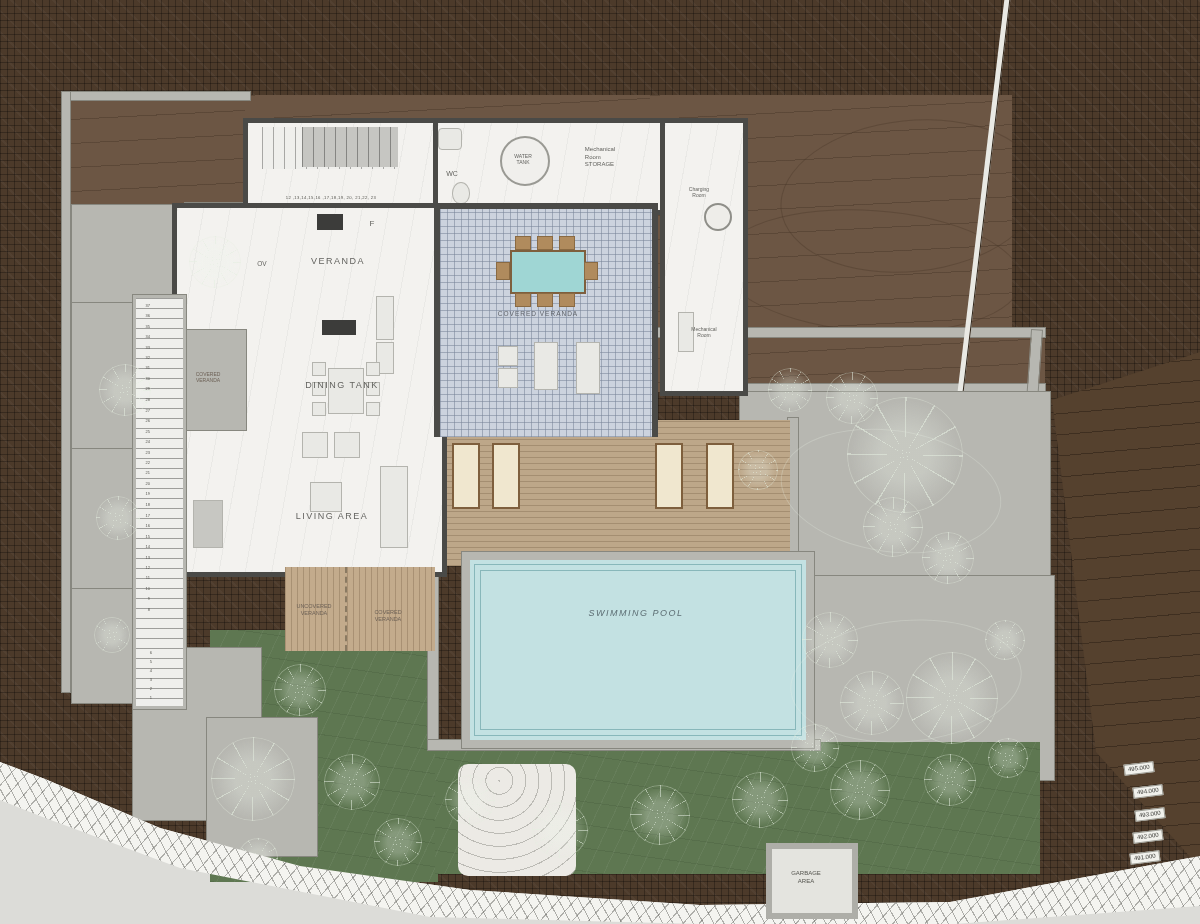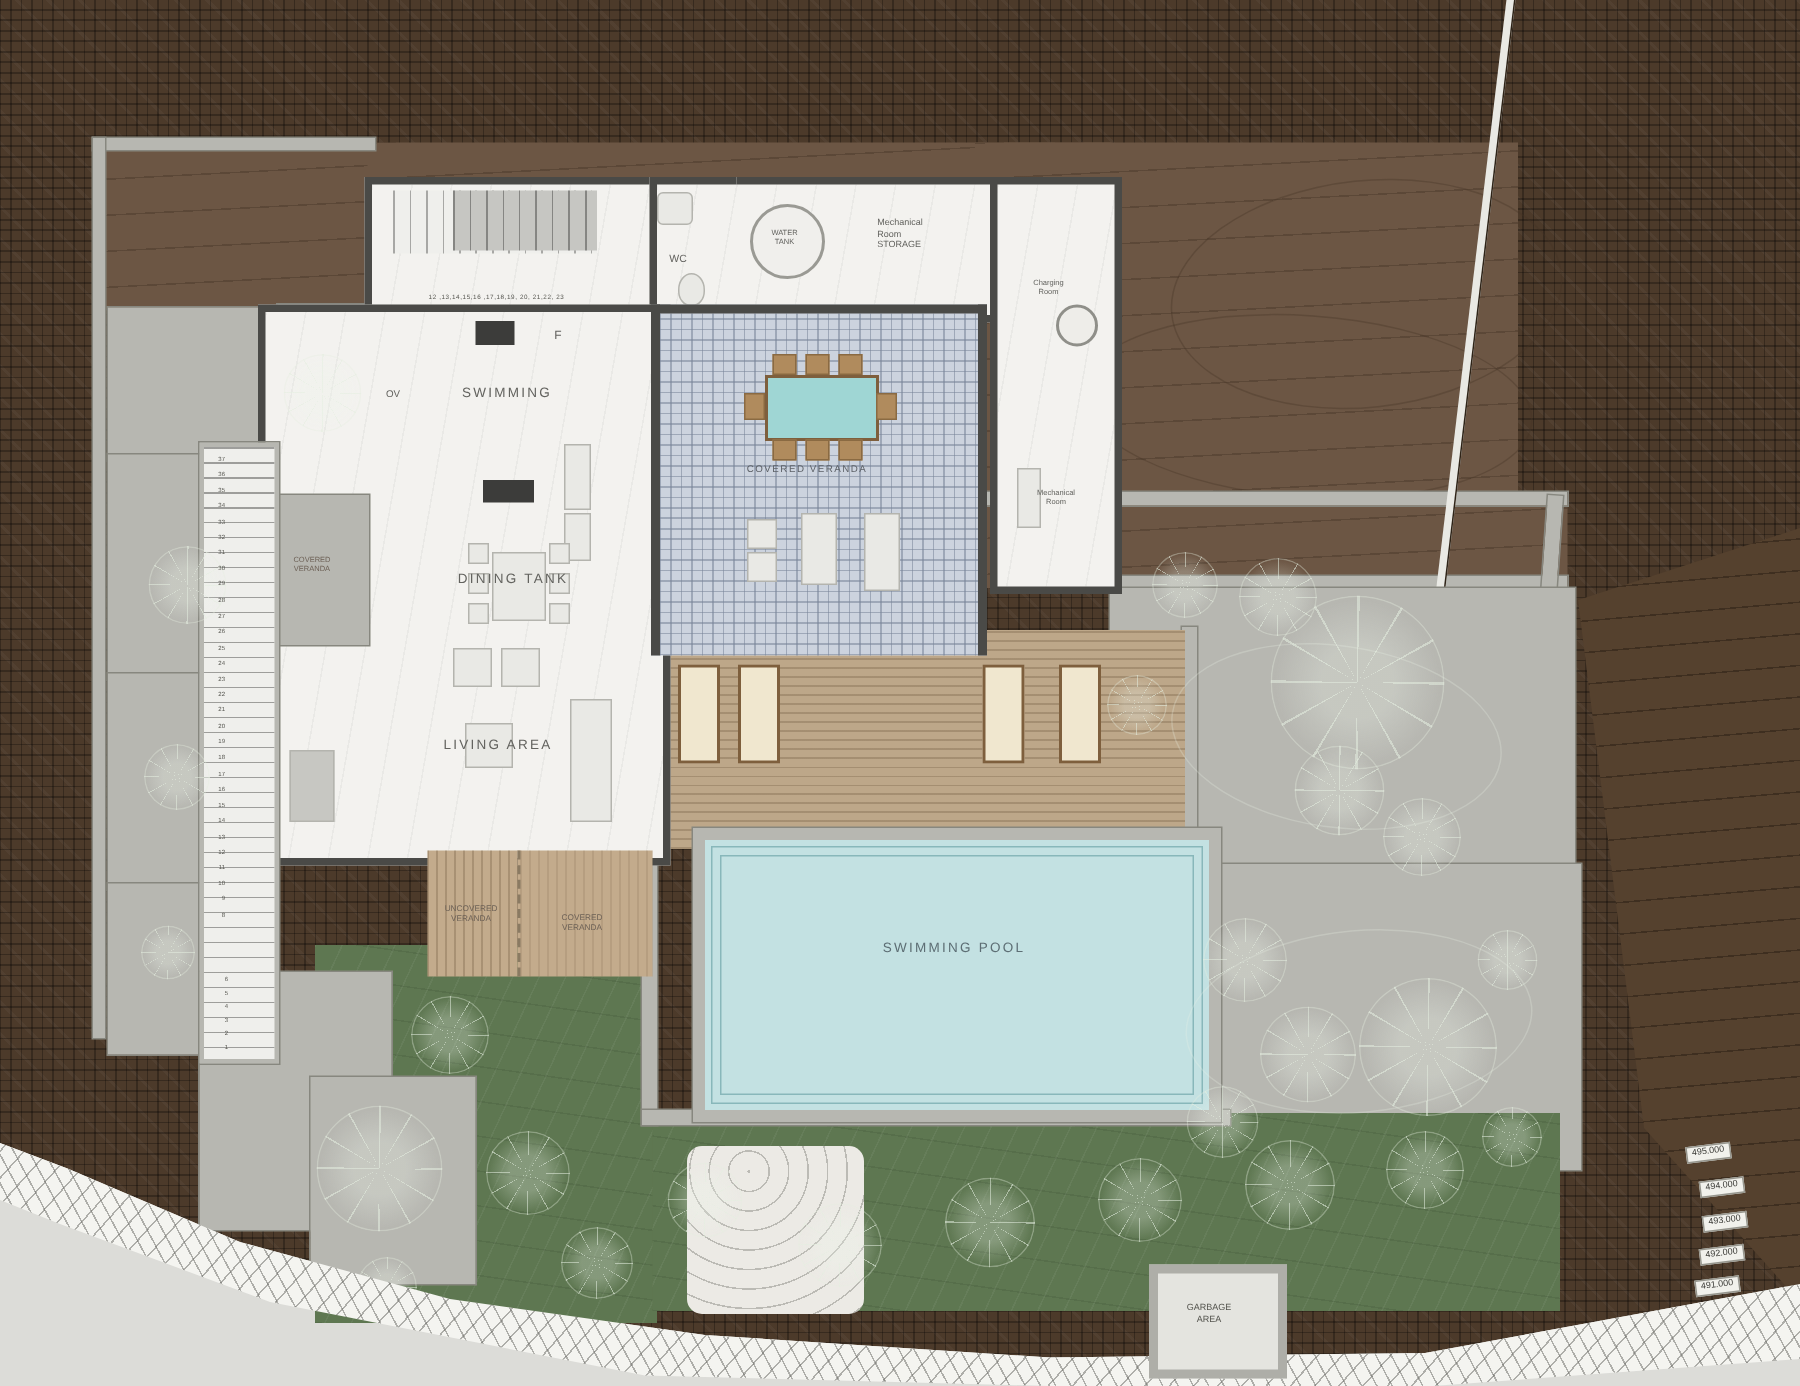--- a/index.html
+++ b/index.html
@@ -185,43 +185,43 @@
   <div class="tree" style="left:96px;top:496px;width:44px;height:44px;"></div>
   <div class="tree" style="left:94px;top:617px;width:36px;height:36px;"></div>
   <div class="gcurve" style="left:780px;top:430px;width:220px;height:120px;transform:rotate(8deg);"></div>
   <div class="gcurve" style="left:790px;top:620px;width:230px;height:120px;transform:rotate(-5deg);"></div>
 
   <div class="abs stone" style="left:0;top:0;width:1200px;height:924px;
        clip-path:polygon(0 762px,45px 779px,160px 828px,300px 866px,470px 890px,700px 905px,950px 902px,1200px 856px,1200px 906px,955px 924px,700px 924px,430px 917px,180px 868px,40px 816px,0 800px);"></div>
 
   <div class="abs" style="left:766px;top:843px;width:80px;height:64px;background:#e4e4df;border:6px solid #aeaea8;"></div>
 
-  <div class="lbl" style="left:338px;top:262px;font-size:9px;letter-spacing:1.5px;">SWIMMING</div>
+  <div class="lbl" style="left:338px;top:262px;font-size:9px;letter-spacing:1.5px;">VERANDA</div>
   <div class="lbl" style="left:342px;top:386px;font-size:9px;letter-spacing:1.5px;">DINING TANK</div>
-  <div class="lbl" style="left:332px;top:497px;font-size:9px;letter-spacing:1.5px;">LIVING AREA</div>
+  <div class="lbl" style="left:332px;top:517px;font-size:9px;letter-spacing:1.5px;">LIVING AREA</div>
   <div class="lbl" style="left:452px;top:174px;font-size:7px;">WC</div>
   <div class="lbl" style="left:523px;top:159px;font-size:5px;">WATER
 TANK</div>
   <div class="lbl" style="left:600px;top:157px;font-size:6px;text-align:left;transform:translate(-50%,-50%);">Mechanical
 Room
 STORAGE</div>
   <div class="lbl" style="left:699px;top:192px;font-size:5px;">Charging
 Room</div>
   <div class="lbl" style="left:704px;top:332px;font-size:5px;">Mechanical
 Room</div>
   <div class="lbl" style="left:262px;top:264px;font-size:6.5px;">OV</div>
   <div class="lbl" style="left:372px;top:224px;font-size:8px;">F</div>
   <div class="lbl" style="left:538px;top:314px;font-size:6.5px;letter-spacing:1px;color:#5e6268;">COVERED VERANDA</div>
   <div class="lbl" style="left:208px;top:377px;font-size:5px;color:#6e6257;">COVERED
 VERANDA</div>
   <div class="lbl" style="left:314px;top:610px;font-size:5.5px;color:#6e6257;">UNCOVERED
 VERANDA</div>
   <div class="lbl" style="left:388px;top:616px;font-size:5.5px;color:#6e6257;">COVERED
 VERANDA</div>
-  <div class="lbl" style="left:636px;top:632px;font-size:9px;letter-spacing:1.5px;color:#5d6e74;">SWIMMING POOL</div>
+  <div class="lbl" style="left:636px;top:614px;font-size:9px;letter-spacing:1.5px;color:#5d6e74;font-style:italic;">SWIMMING POOL</div>
   <div class="lbl" style="left:806px;top:877px;font-size:6px;color:#55554f;">GARBAGE
 AREA</div>
   <div class="lbl" style="left:331px;top:198px;font-size:4.2px;letter-spacing:.4px;color:#55554f;white-space:nowrap;">12 ,13,14,15,16 ,17,18,19, 20, 21,22, 23</div>
 
   <div class="stairnum" style="left:138px;top:301px;">37
 36
 35
 34
 33
 32

